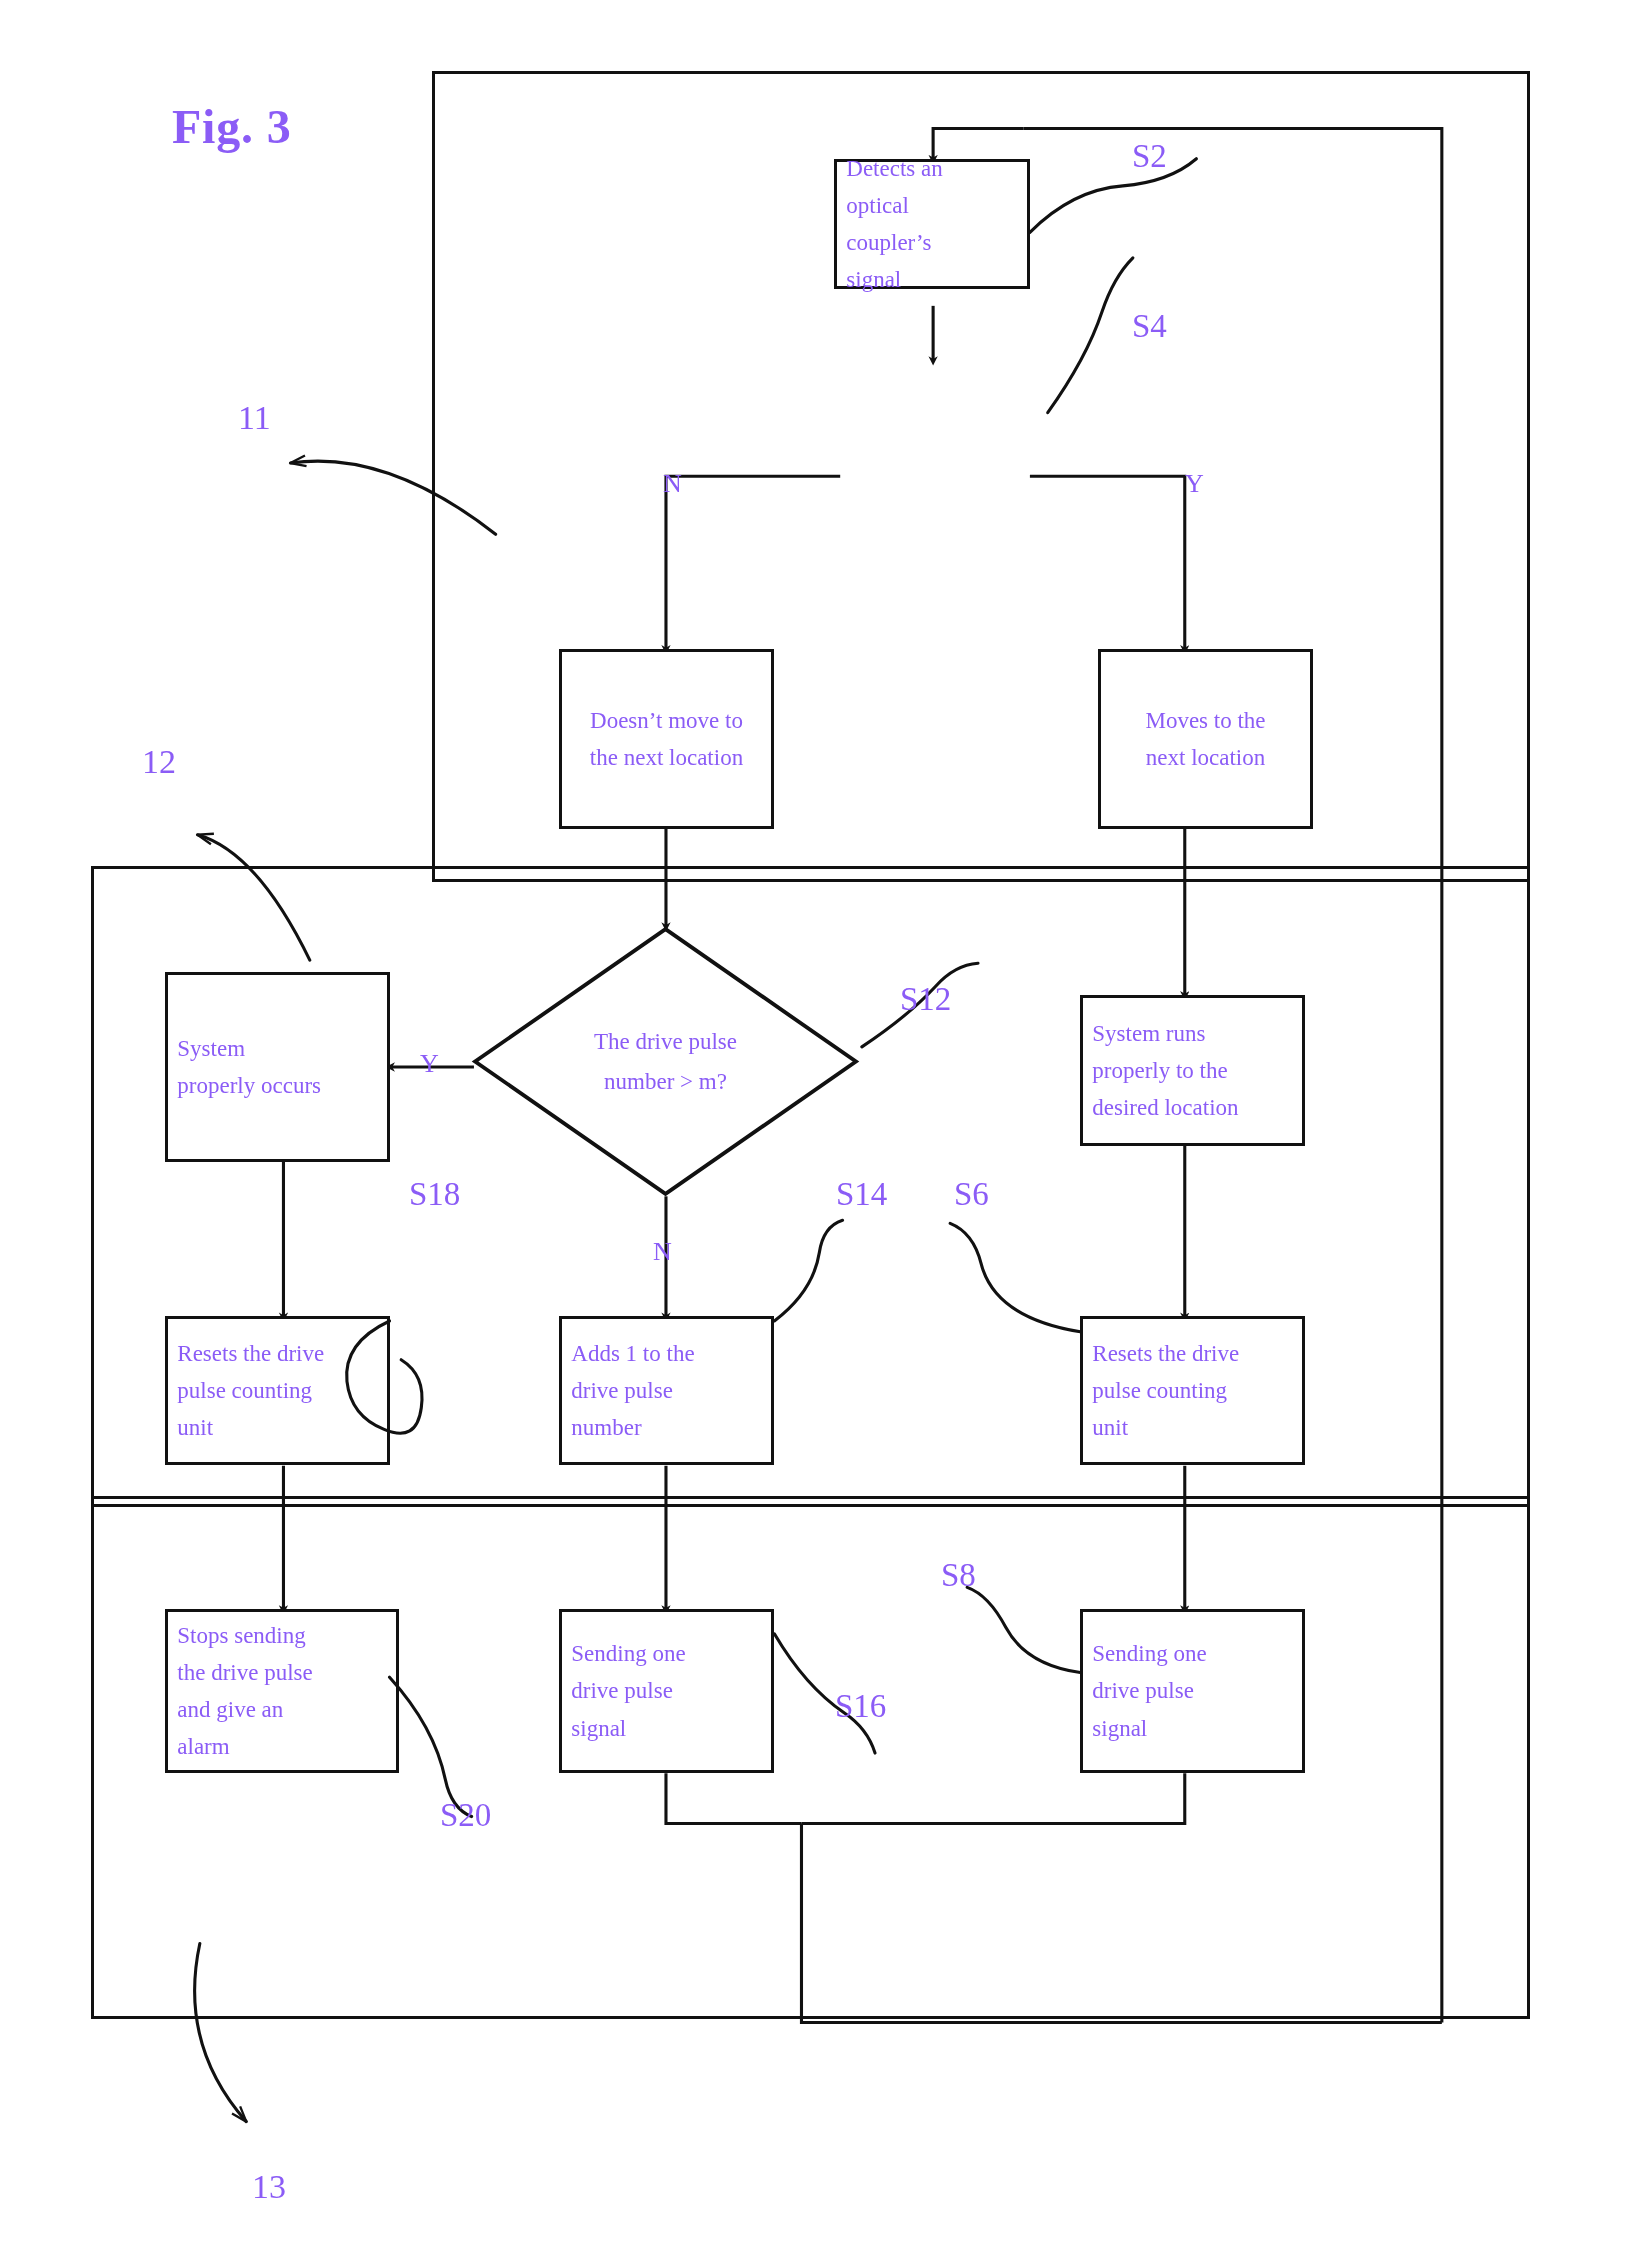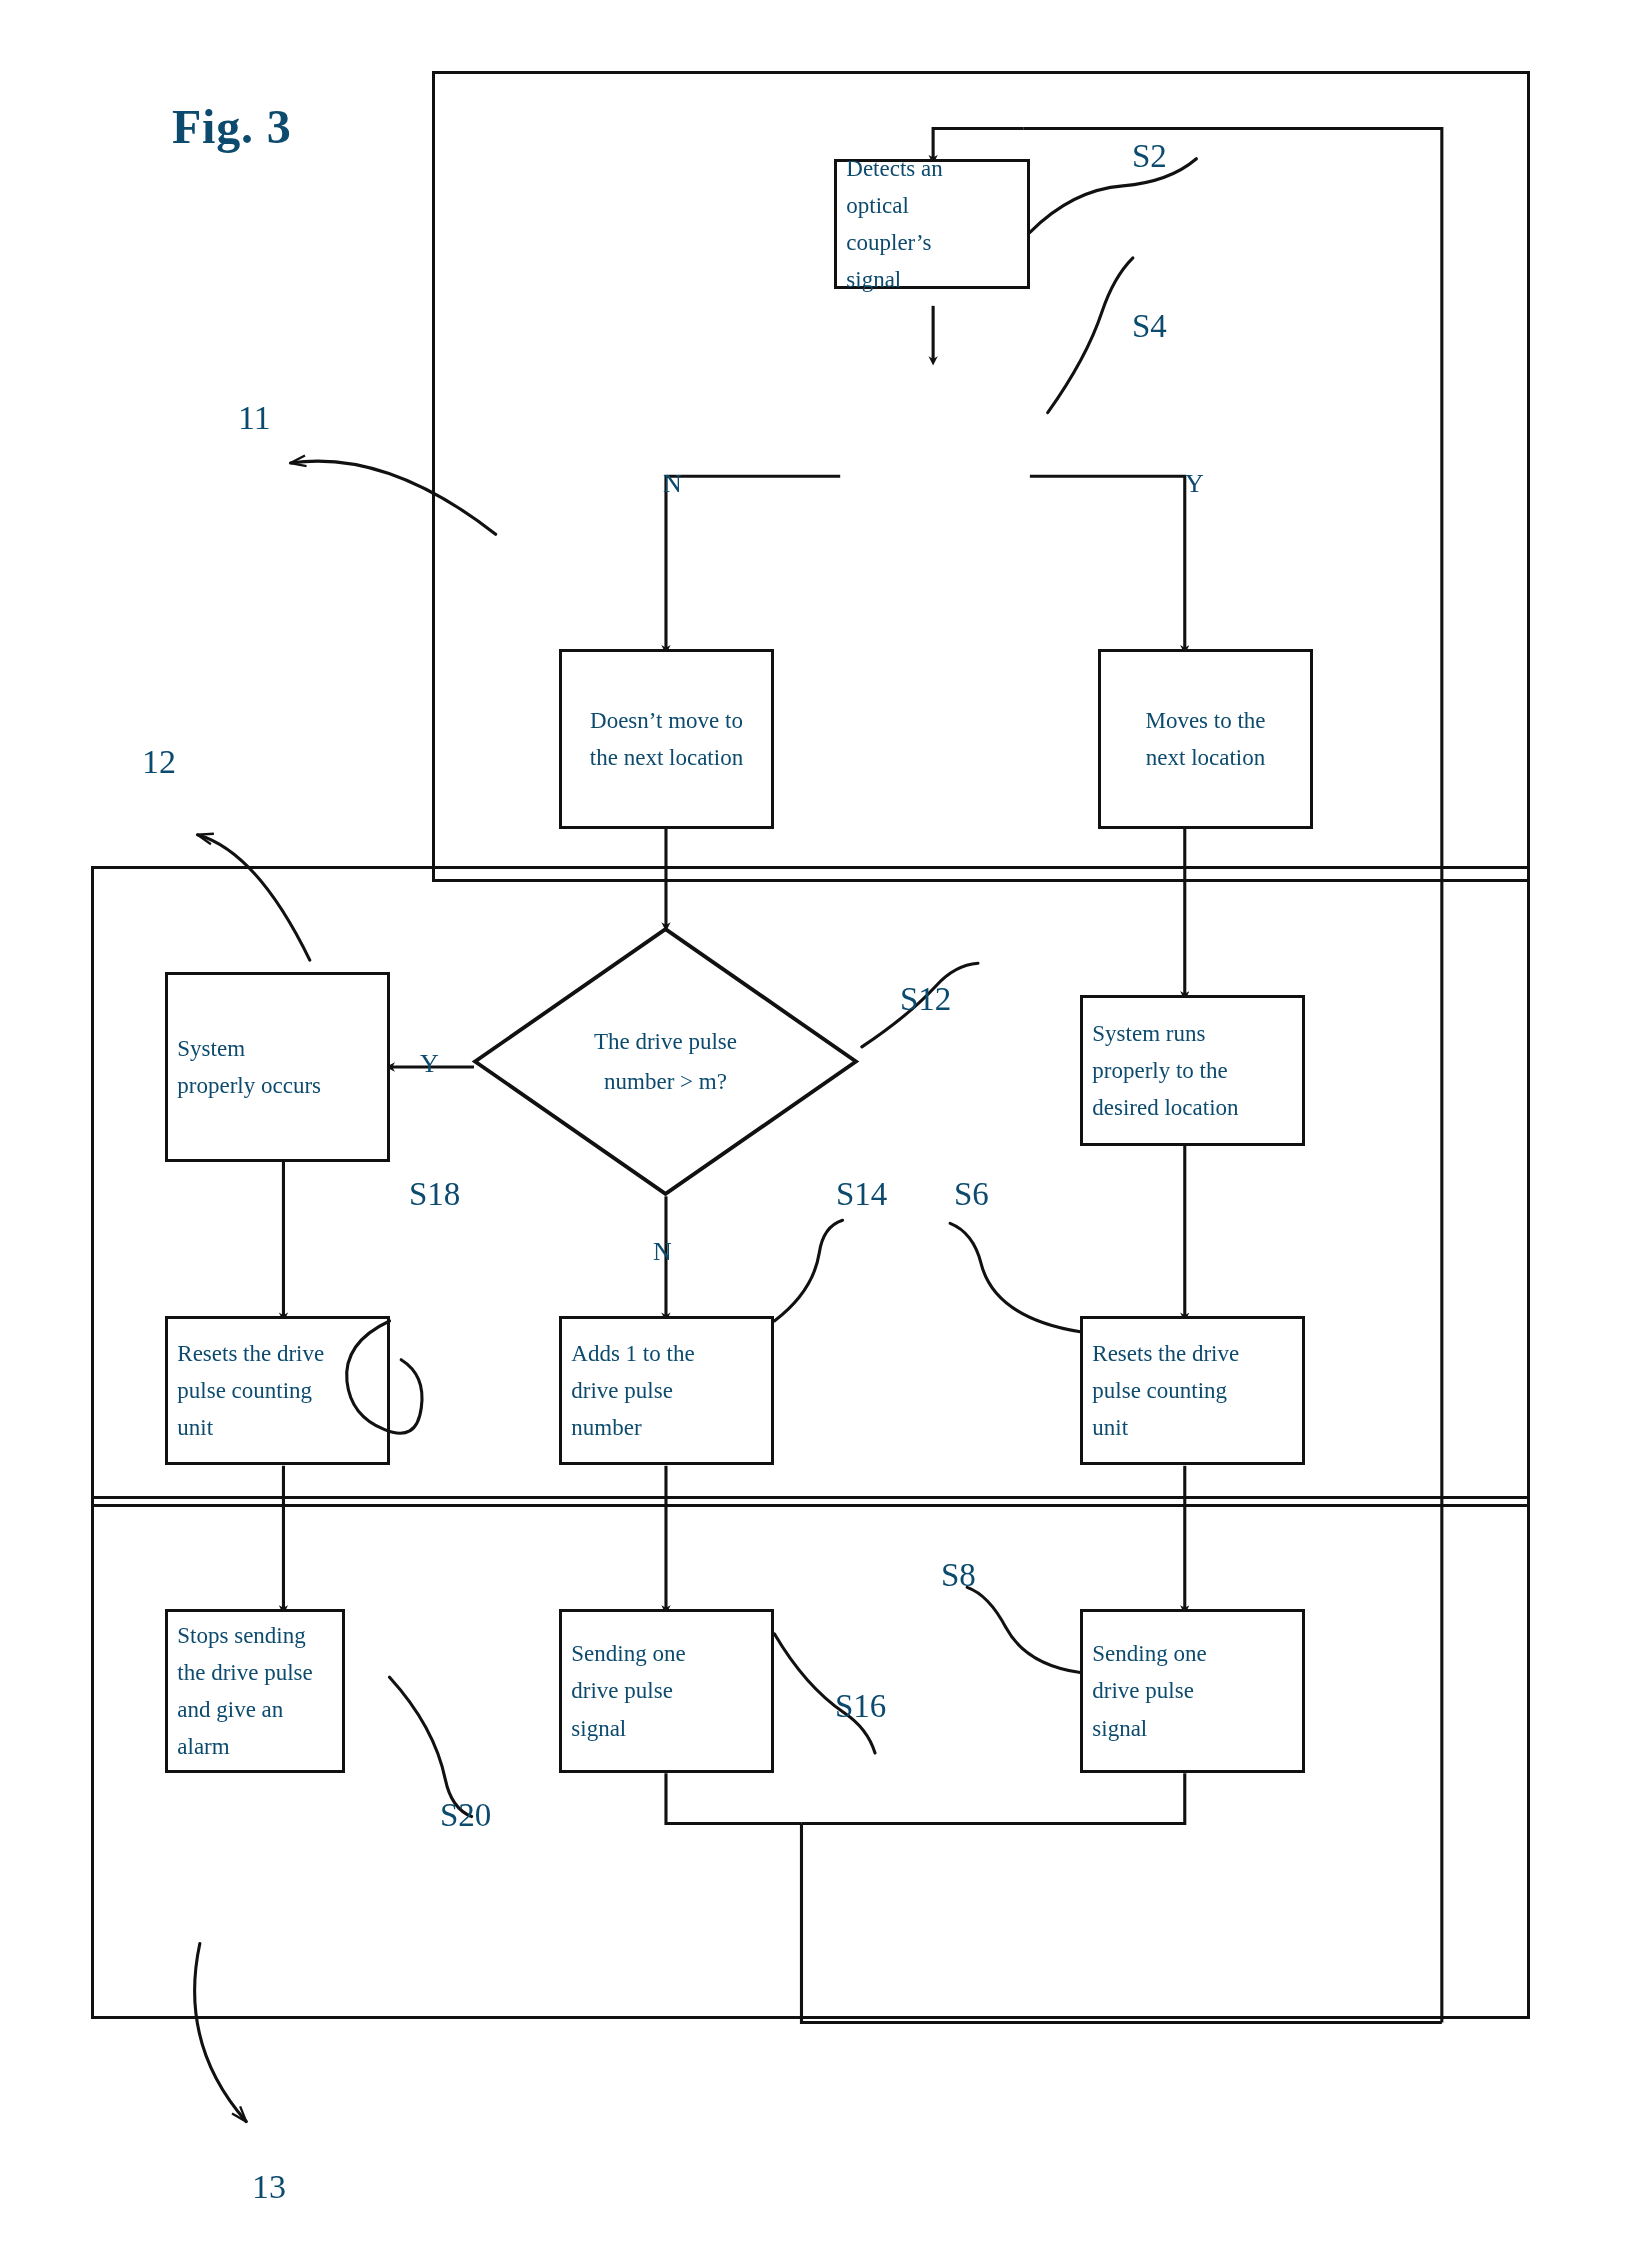--- a/index.html
+++ b/index.html
@@ -8,21 +8,21 @@
     padding: 0;
     background: #ffffff;
   }
   #page {
     position: relative;
     width: 1644px;
     height: 2261px;
     background: #ffffff;
     overflow: hidden;
     font-family: "Liberation Serif", "DejaVu Serif", serif;
-    color: #0c4a6e;
+    color: #8b5cf6;
   }
 
   
   #fig-title {
     position: absolute;
     left: 172px;
     top: 99px;
     font-size: 48px;
     font-weight: bold;
     letter-spacing: 0.8px;
@@ -220,21 +220,21 @@
   </div>
 
   <div class="node left" style="left:1080px; top:1316px; width:225px; height:149px;">
     <div class="txt">
       <div>Resets the drive</div>
       <div>pulse counting</div>
       <div>unit</div>
     </div>
   </div>
 
-  <div class="node left" style="left:165px; top:1609px; width:180px; height:164px;">
+  <div class="node left" style="left:165px; top:1609px; width:234px; height:164px;">
     <div class="txt">
       <div>Stops sending</div>
       <div>the drive pulse</div>
       <div>and give an</div>
       <div>alarm</div>
     </div>
   </div>
 
   <div class="node left" style="left:559px; top:1609px; width:215px; height:164px;">
     <div class="txt">

